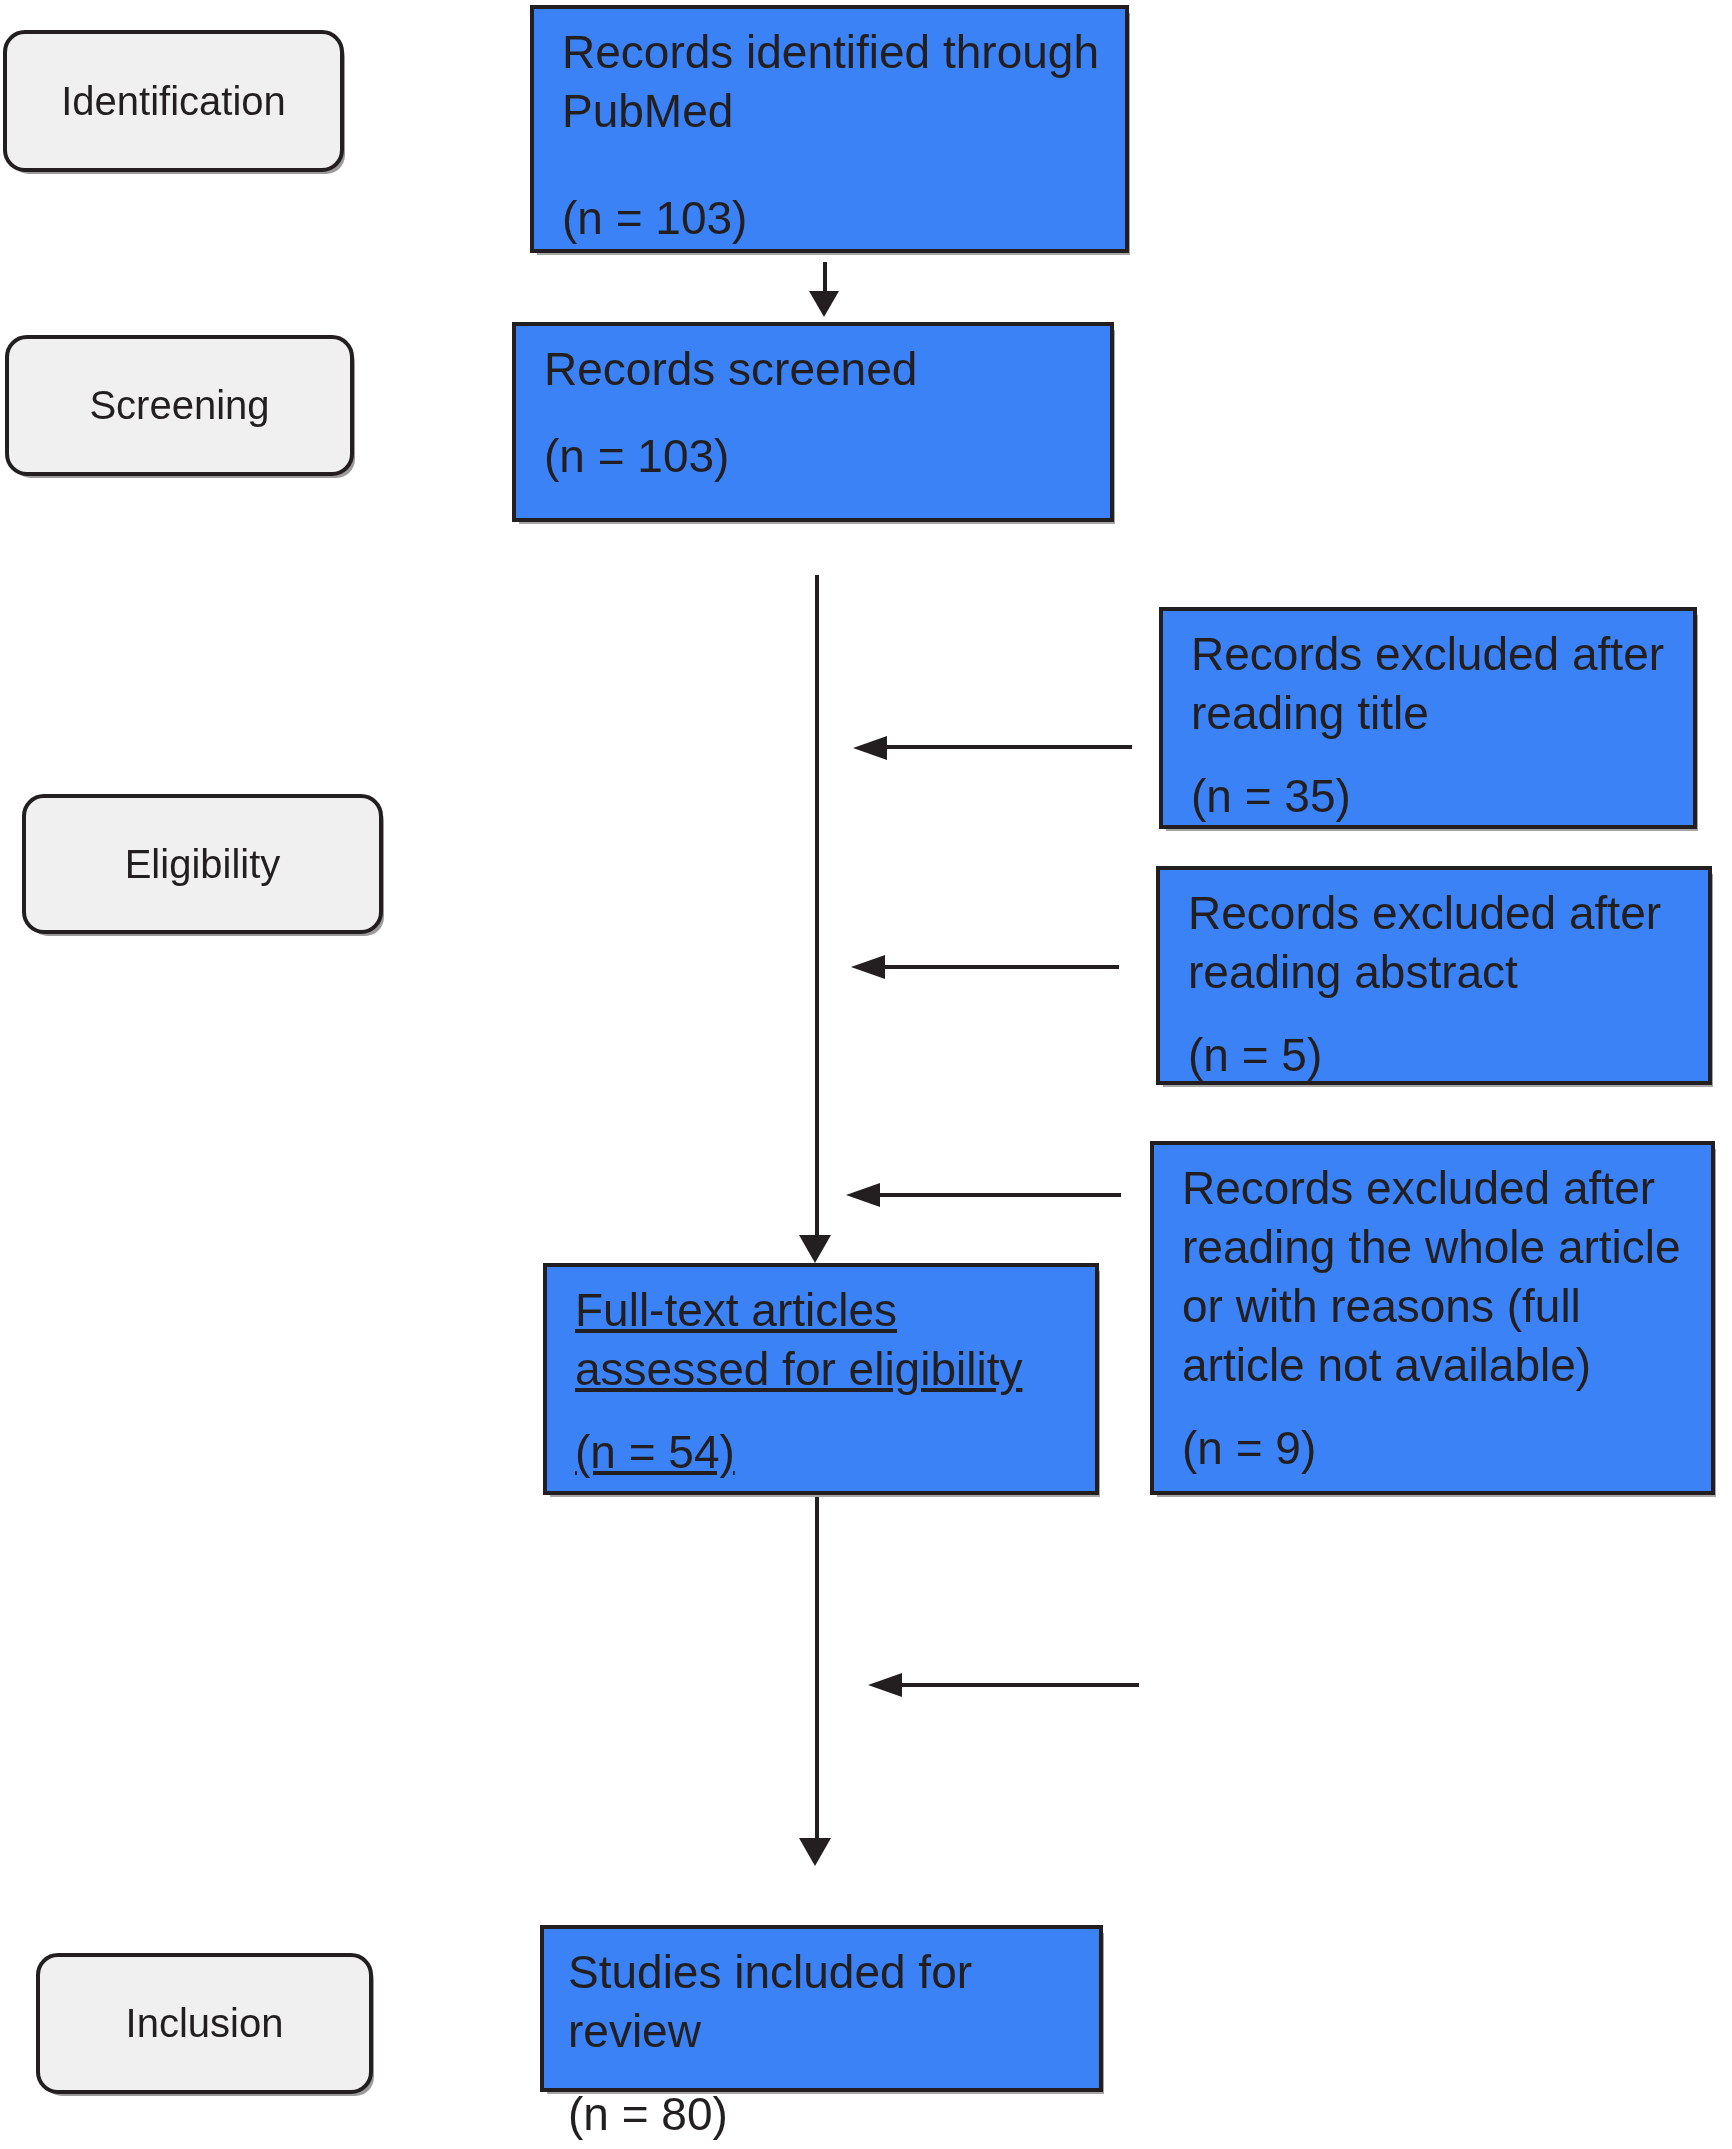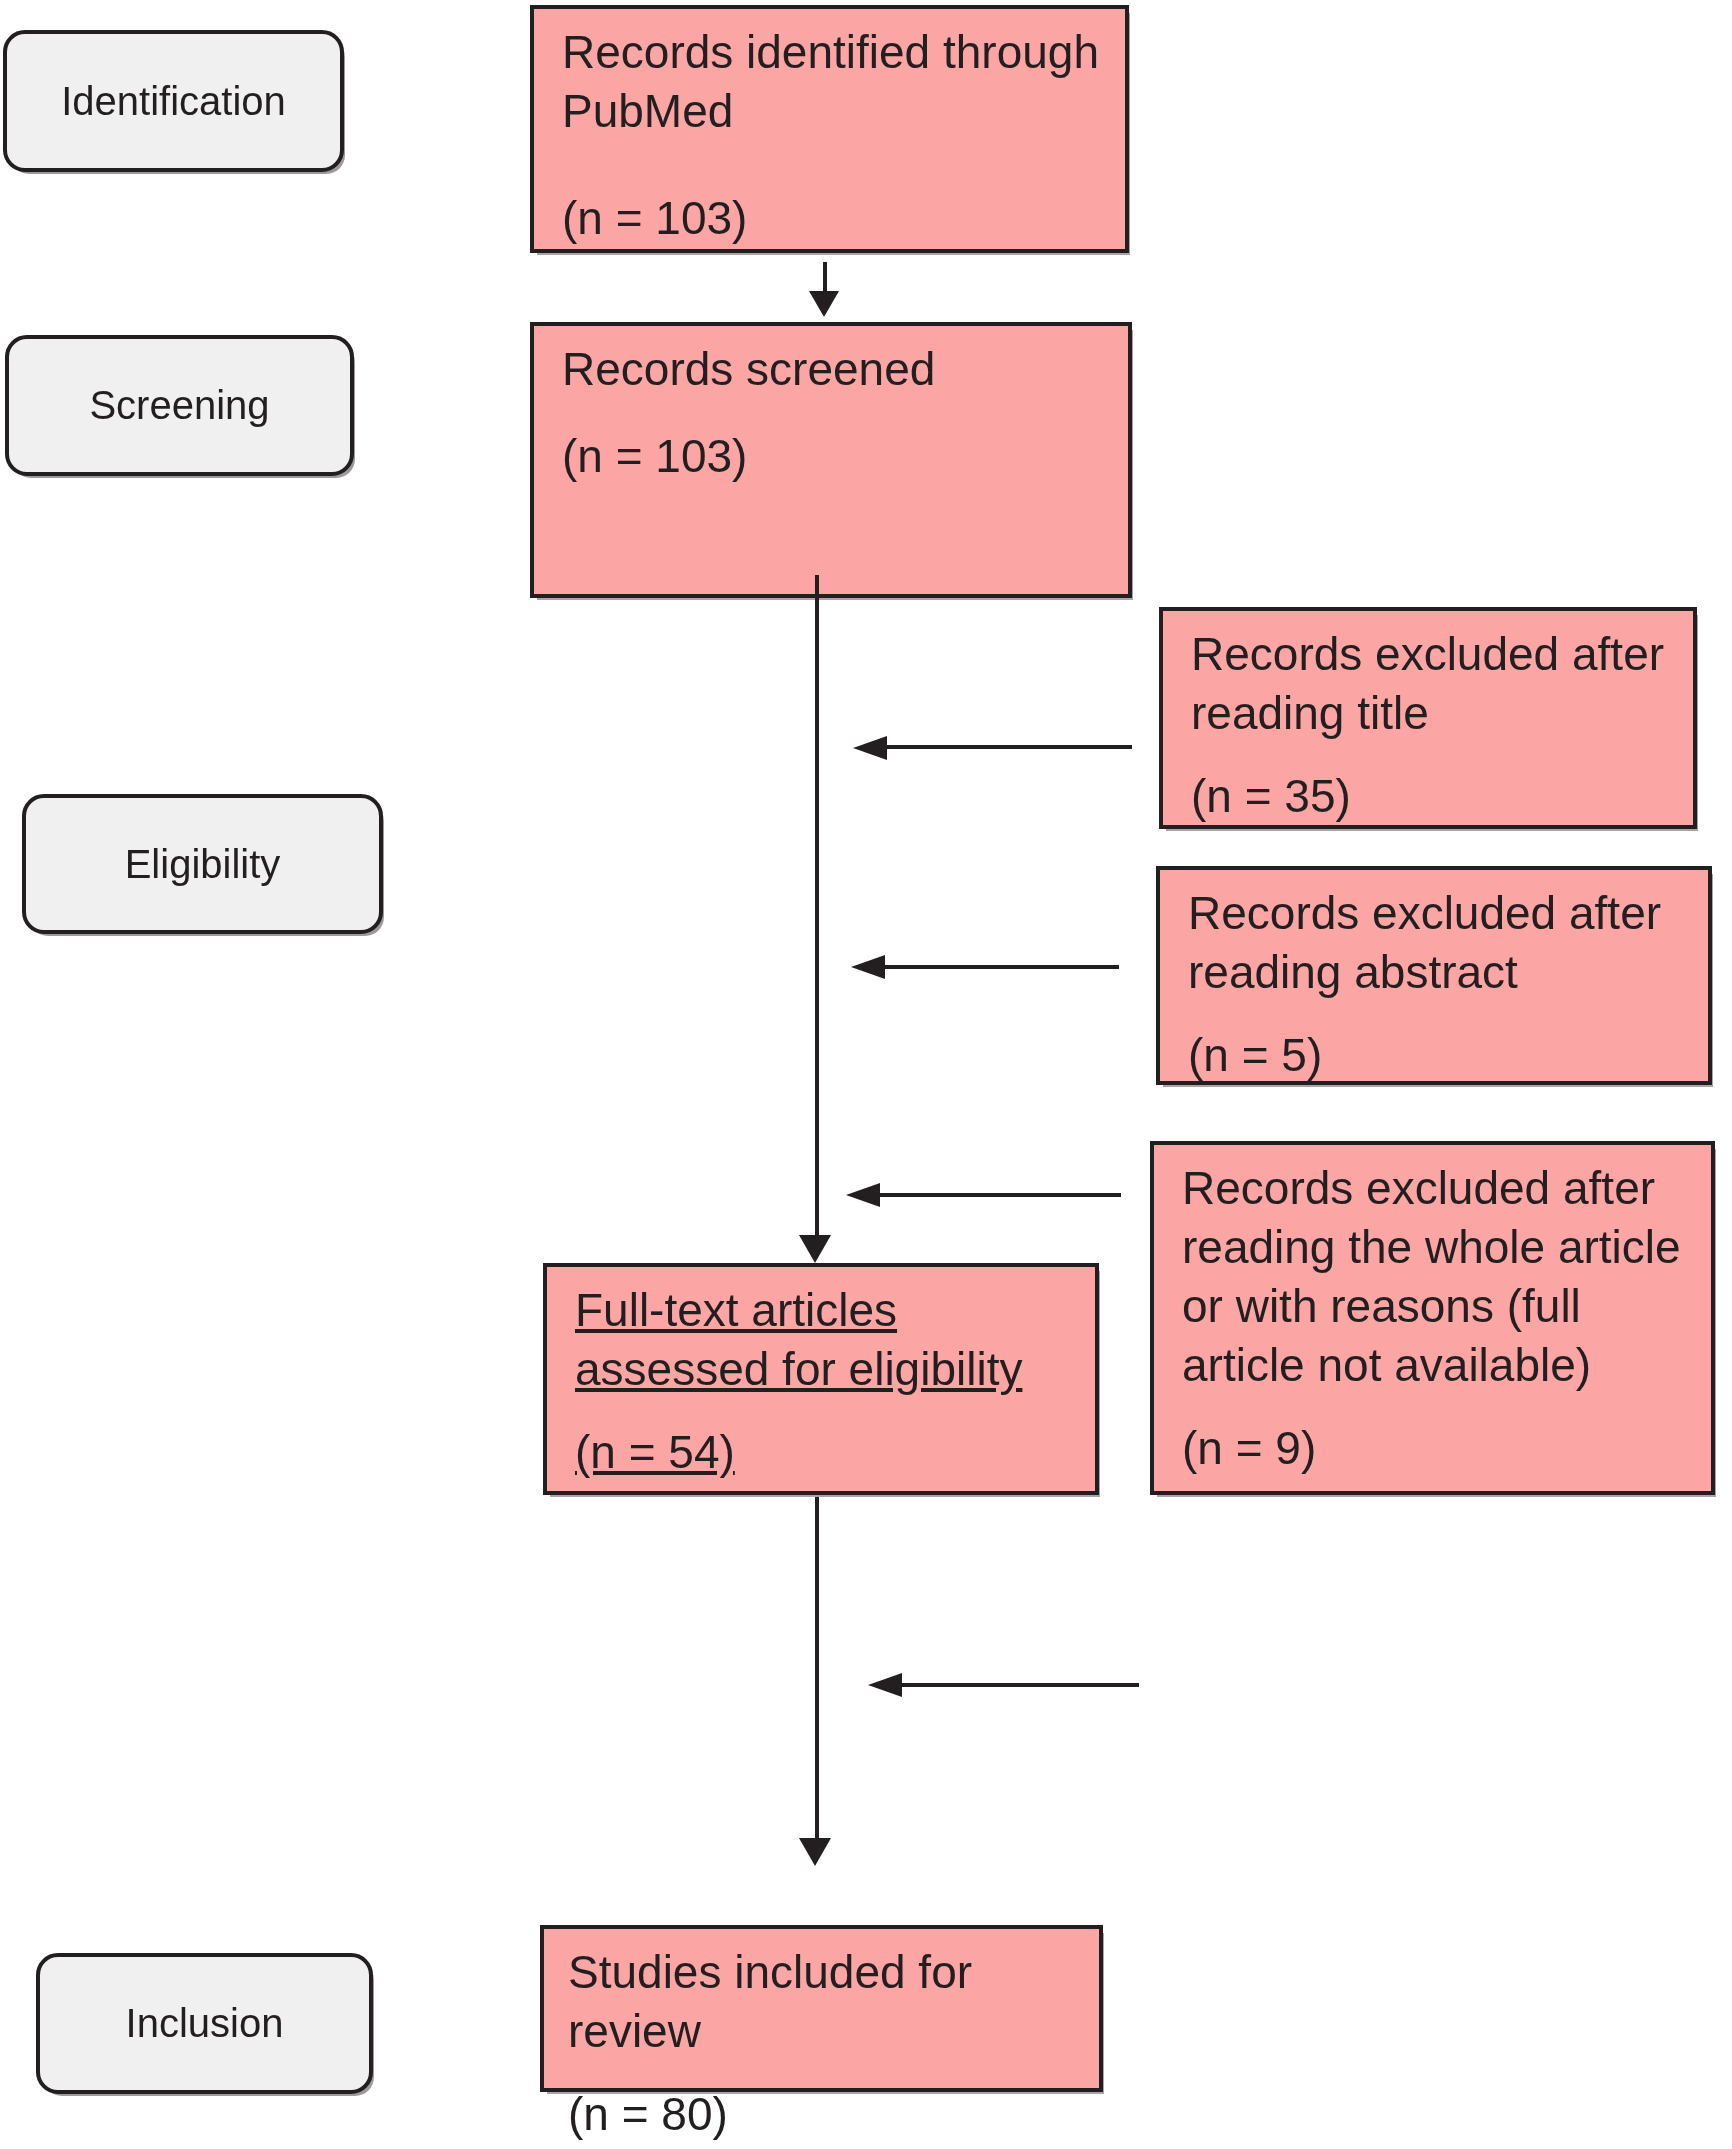--- a/index.html
+++ b/index.html
@@ -33,32 +33,32 @@
   }
   #stage-identification { left: 3px;  top: 30px;   width: 341px; height: 142px; }
   #stage-screening      { left: 5px;  top: 335px;  width: 349px; height: 141px; }
   #stage-eligibility    { left: 22px; top: 794px;  width: 361px; height: 140px; }
   #stage-inclusion      { left: 36px; top: 1953px; width: 337px; height: 141px; }
 
   
   .rbox {
     position: absolute;
     box-sizing: border-box;
-    background: #fca5a5;
+    background: #3b82f6;
     border: 4px solid #231f20;
     padding: 14px 28px;
     font-size: 46px;
     line-height: 59px;
     box-shadow: 4px 5px 0 -3px rgba(35,31,32,0.4);
   }
   .line { white-space: nowrap; }
   .count { margin-top: 24px; }
 
   #box-1 { left: 530px;  top: 5px;    width: 599px; height: 248px; }
-  #box-2 { left: 530px;  top: 322px;  width: 602px; height: 276px; }
+  #box-2 { left: 512px;  top: 322px;  width: 602px; height: 200px; }
   #box-3 { left: 543px;  top: 1263px; width: 556px; height: 232px; text-decoration: underline; }
   #box-4 { left: 540px;  top: 1925px; width: 563px; height: 167px; padding-left: 24px; }
 
   #box-a { left: 1159px; top: 607px;  width: 538px; height: 222px; }
   #box-b { left: 1156px; top: 866px;  width: 556px; height: 219px; }
   #box-c { left: 1150px; top: 1141px; width: 565px; height: 354px; }
   #box-d { left: 1156px; top: 1553px; width: 564px; height: 587px; }
 
   #box-1 .count { margin-top: 48px; }
   #box-2 .count { margin-top: 28px; }

